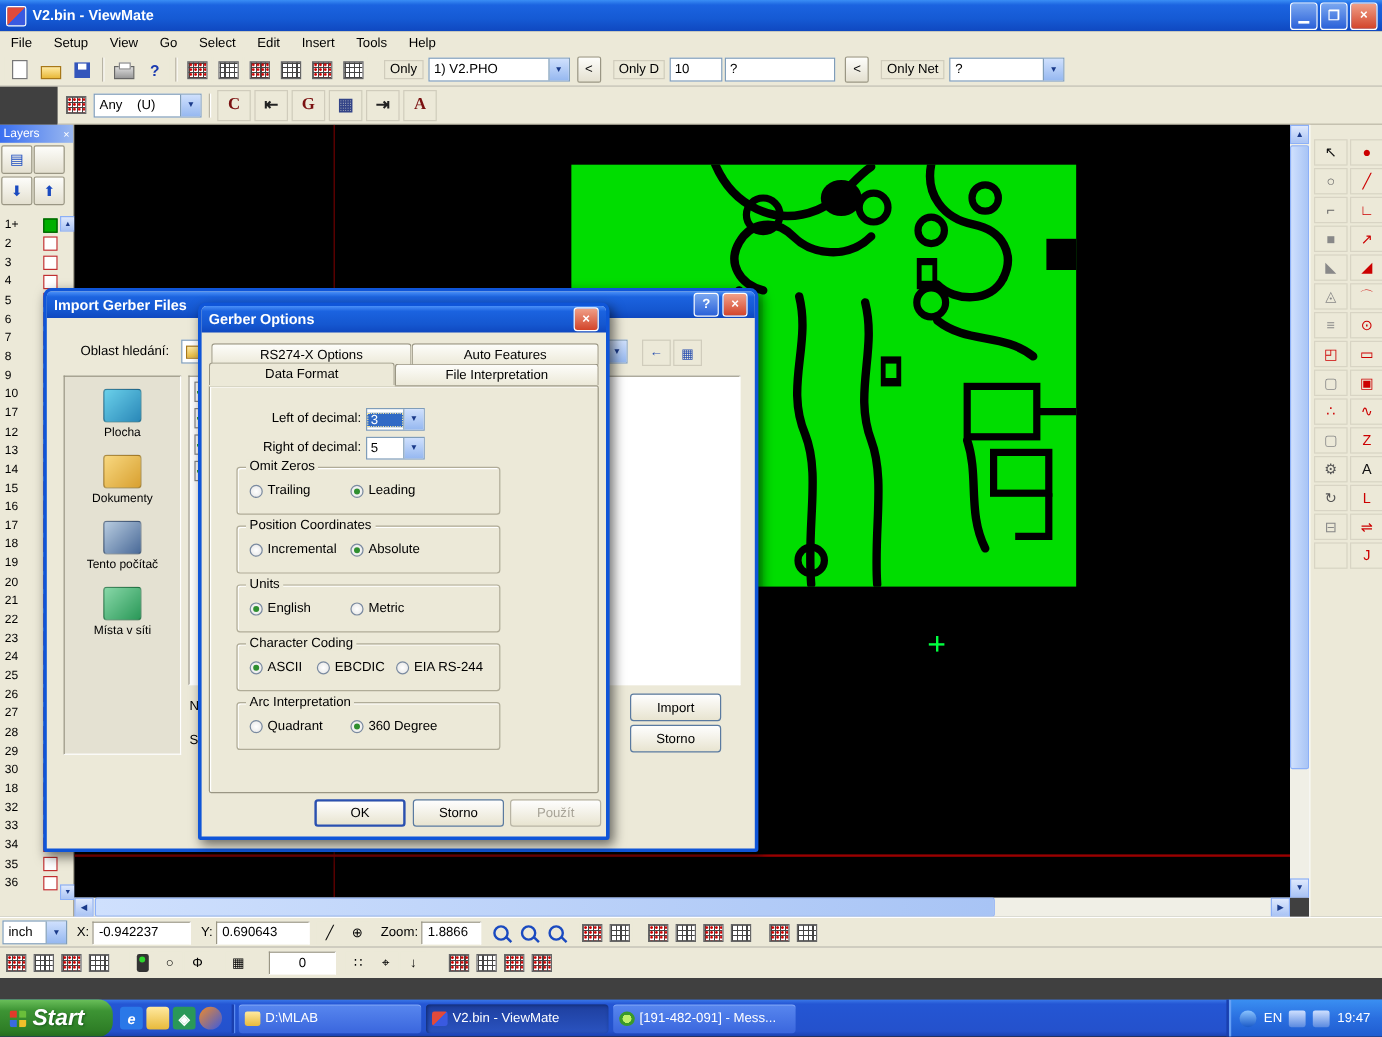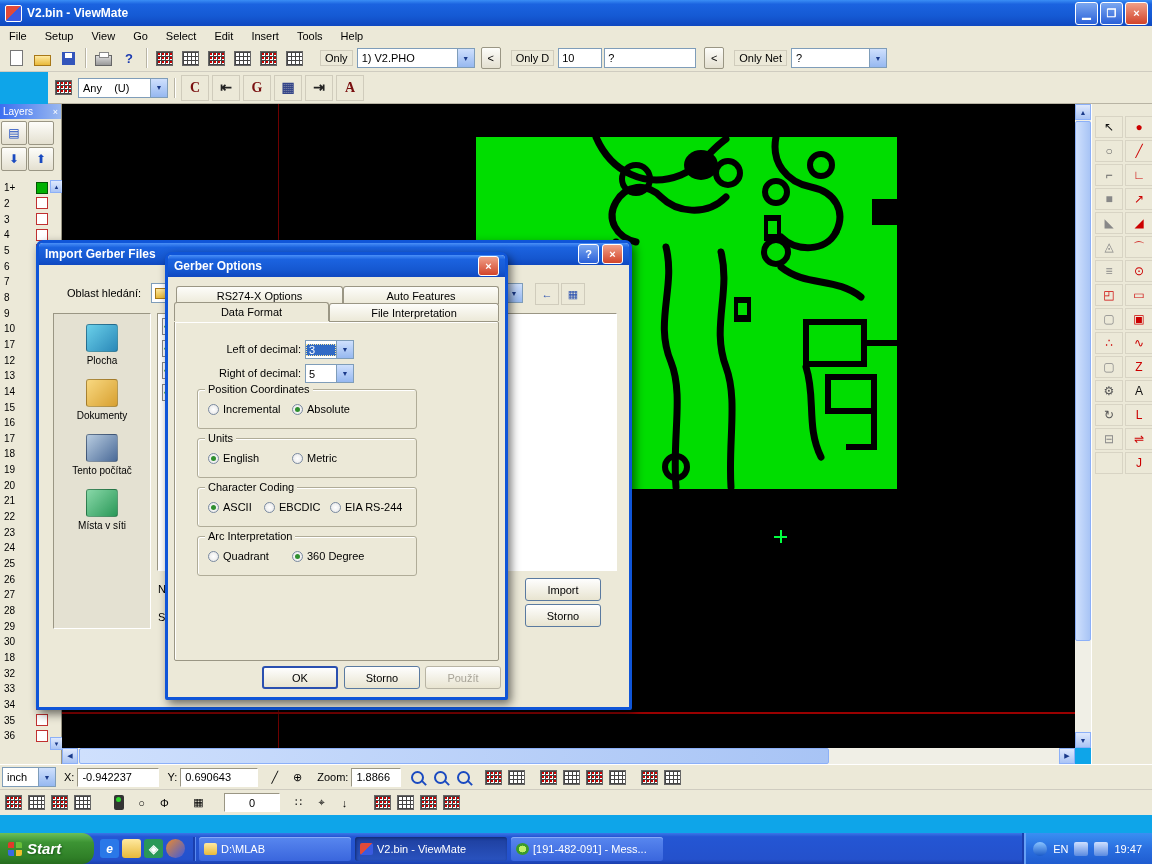--- a/index.html
+++ b/index.html
@@ -1,17 +1,17 @@
 <!DOCTYPE html>
 <html><head>
 <meta charset="utf-8">
 <style>
   html,body{margin:0;padding:0;background:#000;}
   body{font-family:"Liberation Sans",sans-serif;font-size:11px;color:#000;}
-  #root{position:relative;width:1152px;height:864px;background:#0ea5e9;overflow:hidden;}
+  #root{position:relative;width:1152px;height:864px;background:#404040;overflow:hidden;}
   .abs{position:absolute;}
 
   
   .titlebar{left:0;top:0;width:1152px;height:26px;
     background:linear-gradient(180deg,#3a8ef5 0%,#1b63e0 16%,#155ad4 60%,#0f48c0 100%);
     display:flex;align-items:center;color:#fff;font-weight:bold;font-size:12px;}
   .appicon{width:15px;height:15px;margin:0 5px;border-radius:2px;background:linear-gradient(135deg,#e04a3a 50%,#3a5ae0 50%);border:1px solid #fff;}
   .wbtns{margin-left:auto;display:flex;gap:2px;padding-right:4px;}
   .wbtn{width:21px;height:21px;border-radius:3px;border:1px solid #fff;display:flex;align-items:center;justify-content:center;
     color:#fff;font-size:11px;font-weight:bold;background:linear-gradient(180deg,#7aa7f0,#2a60d8);}
@@ -151,21 +151,21 @@
   .opt{display:flex;align-items:center;gap:4px;}
   .g0 .opt:first-child,.g1 .opt:first-child,.g2 .opt:first-child,.g4 .opt:first-child{width:84px;}
   .g3 .opt:nth-child(1){width:56px;}.g3 .opt:nth-child(2){width:66px;}
   .radio{width:11px;height:11px;border-radius:50%;border:1px solid #7a8aa0;background:radial-gradient(#fff,#e4e4e4);display:grid;place-items:center;box-sizing:border-box;}
   .radio.on::after{content:"";width:5px;height:5px;border-radius:50%;background:#2f8f2f;}
 
   
   .taskbar{left:0;top:833px;width:1152px;height:31px;z-index:100;display:flex;align-items:center;
     background:linear-gradient(180deg,#3a77e8 0%,#2456d4 12%,#2451cc 85%,#1a3fae 100%);}
   .startbtn{width:94px;height:31px;border-radius:0 12px 12px 0;display:flex;align-items:center;gap:5px;padding-left:8px;box-sizing:border-box;
-    color:#fff;font-weight:bold;font-style:italic;font-size:15px;text-shadow:1px 1px 2px #1a5a1a;
+    color:#fff;font-weight:bold;font-style:italic;font-size:19px;text-shadow:1px 1px 2px #1a5a1a;
     background:linear-gradient(180deg,#6abf5a 0%,#3d9434 30%,#2f7f27 80%,#266c1e 100%);}
   .flag{width:14px;height:14px;border-radius:2px;background:
     linear-gradient(135deg,#e23a2a 0 0) left top/6px 6px no-repeat,
     linear-gradient(135deg,#6abf3a 0 0) right top/6px 6px no-repeat,
     linear-gradient(135deg,#3a6ae2 0 0) left bottom/6px 6px no-repeat,
     linear-gradient(135deg,#f0c02a 0 0) right bottom/6px 6px no-repeat;}
   .qlaunch{display:flex;gap:3px;padding:0 6px;align-items:center;}
   .qicon{width:19px;height:19px;border-radius:3px;display:flex;align-items:center;justify-content:center;color:#fff;font-weight:bold;font-size:12px;}
   .q-ie{background:#2a78e8;font-style:italic;}
   .q-folder{background:linear-gradient(180deg,#ffe9a0,#e8b93a);}
@@ -688,20 +688,33 @@
     <span class="gcombo" style="left:137px;top:85px">
       <span class="v sel">3</span>
       <span class="carrow">▼</span>
     </span>
     <span class="dlabel" style="left:28px;top:112px">Right of decimal:</span>
     <span class="gcombo" style="left:137px;top:109px">
       <span class="v">5</span>
       <span class="carrow">▼</span>
     </span>
     <div id="groups">
+        <div class="grp g0">
+          <div class="grp-t">Omit Zeros</div>
+          <div class="grp-r">
+            <div class="opt">
+              <div class="radio"></div>
+              <div class="olab">Trailing</div>
+            </div>
+            <div class="opt">
+              <div class="radio on"></div>
+              <div class="olab">Leading</div>
+            </div>
+          </div>
+        </div>
         <div class="grp g1">
           <div class="grp-t">Position Coordinates</div>
           <div class="grp-r">
             <div class="opt">
               <div class="radio"></div>
               <div class="olab">Incremental</div>
             </div>
             <div class="opt">
               <div class="radio on"></div>
               <div class="olab">Absolute</div>

